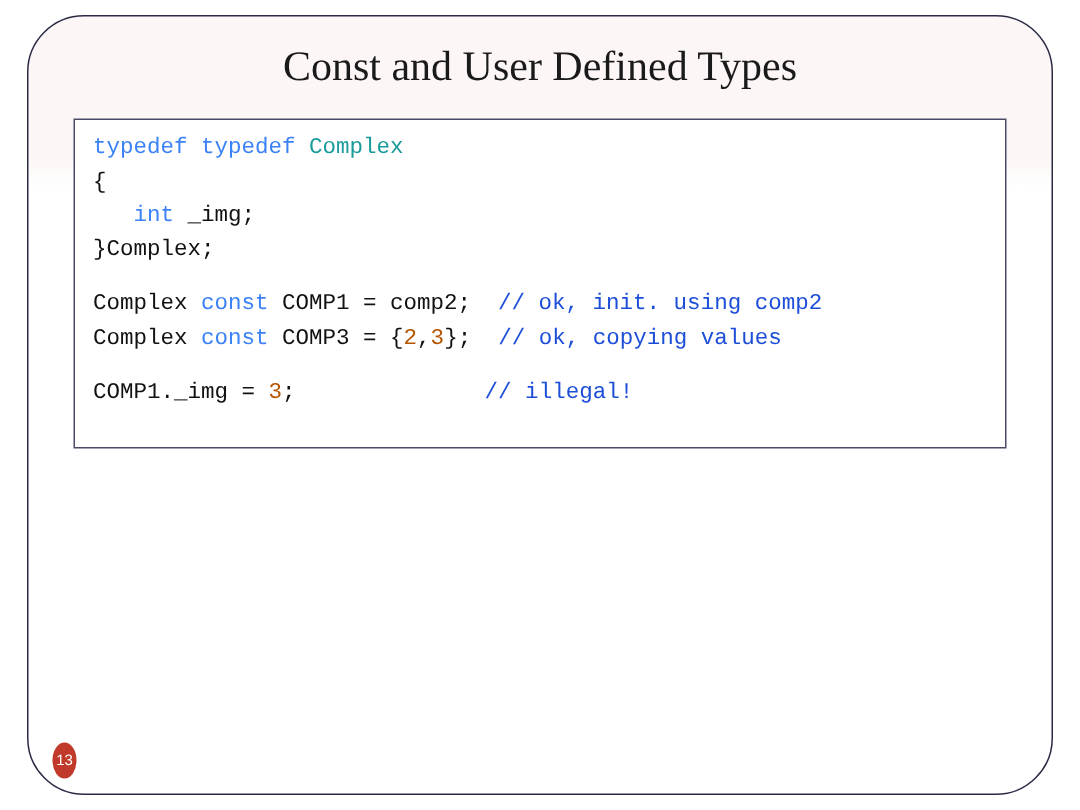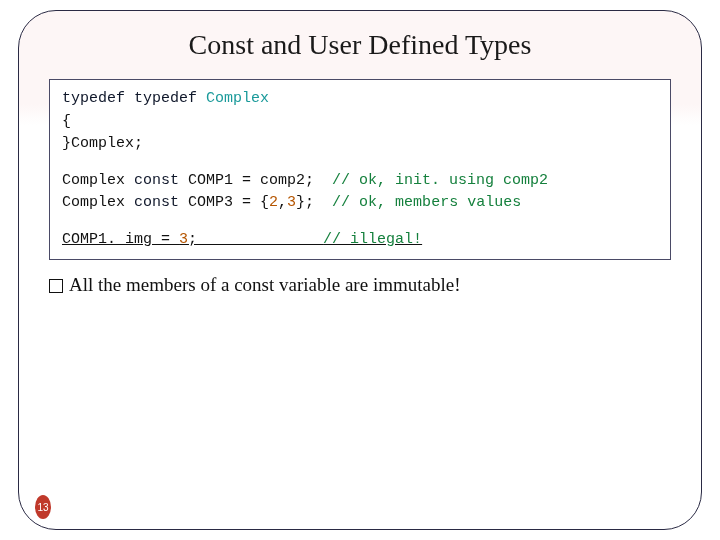--- a/index.html
+++ b/index.html
@@ -33,26 +33,26 @@
     border: 1px solid #4a4a66;
     background: #ffffff;
     padding: 8px 12px;
     font-family: Consolas, 'Courier New', monospace;
     font-size: 15px;
     line-height: 1.5;
     color: #111;
     margin-bottom: 14px;
   }
   .code-block { margin-bottom: 14px; }
-  .code-block:last-child { margin-bottom: 0; text-decoration: underline; }
+  .code-block:last-child { margin-bottom: 16px; }
   .row { white-space: pre; }
-  .kw { color: #0f172a; text-align: right; }
+  .kw { color: #3b82f6; text-align: right; }
   .ty { color: #1a9a9a; }
   .num { color: #b55500; }
-  .cm { color: #15803d; }
+  .cm { color: #1d4ed8; }
   .caption-row {
     display: flex;
     align-items: baseline;
     font-size: 19px;
     color: #111;
     margin-top: 6px;
     margin-bottom: 4px;
   }
   .bullet-box {
     display: inline-block;
@@ -85,36 +85,33 @@
 
 <div class="slide-frame">
 
   <h1 class="title">Const and User Defined Types</h1>
 
   <div class="code-box">
 
     <div class="code-block">
       <div class="row"><span class="kw">typedef</span> <span class="kw">typedef</span> <span class="ty">Complex</span></div>
       <div class="row">{</div>
+      <div class="row">   <span class="kw">int</span><span> _img;</span></div>
       <div class="row">}Complex;</div>
     </div>
 
     <div class="code-block">
       <div class="row"><span>Complex </span><span class="kw">const</span><span> COMP1 = comp2;  </span><span class="cm">// ok, init. using comp2</span></div>
-      <div class="row"><span>Complex </span><span class="kw">const</span><span> COMP3 = {</span><span class="num">2</span><span>,</span><span class="num">3</span><span>};  </span><span class="cm">// ok, members values</span></div>
+      <div class="row"><span>Complex </span><span class="kw">const</span><span> COMP3 = {</span><span class="num">2</span><span>,</span><span class="num">3</span><span>};  </span><span class="cm">// ok, copying values</span></div>
     </div>
 
     <div class="code-block">
       <div class="row"><span>COMP1._img = </span><span class="num">3</span><span>;              </span><span class="cm">// illegal!</span></div>
     </div>
 
   </div>
 
-  <div class="caption-row">
-    <span class="bullet-box"></span>
-    <span>All the members of a const variable are immutable!</span>
-  </div>
 
   <div class="page-num">
     <span>13</span>
   </div>
 
 </div>
 
 </body></html>

